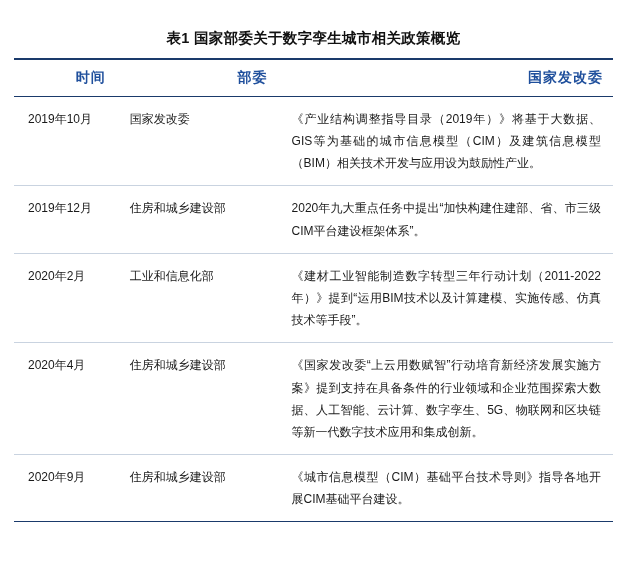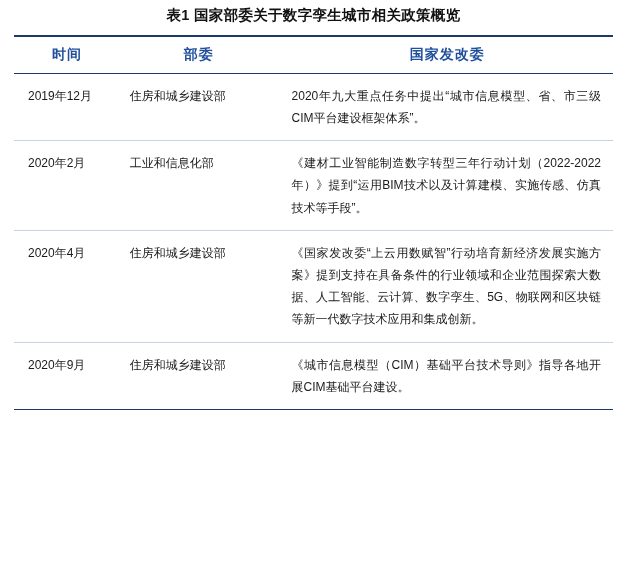--- a/index.html
+++ b/index.html
@@ -11,21 +11,21 @@
     width: 627px;
     height: 563px;
     font-family: "Liberation Sans", "DejaVu Sans", sans-serif;
     color: #1a1a1a;
     overflow: hidden;
   }
   .page {
     width: 627px;
     height: 505px;
     box-sizing: border-box;
-    padding: 4px 14px 0 14px;
+    padding: 27px 14px 0 14px;
     position: relative;
   }
   .table-caption {
     text-align: center;
     font-size: 14.5px;
     font-weight: bold;
     color: #111111;
     letter-spacing: 0.3px;
     margin: 2px 0 10px 0;
     line-height: 1.3;
@@ -38,21 +38,21 @@
   table.policy-table col.c-time { width: 17%; }
   table.policy-table col.c-dept { width: 27%; }
   table.policy-table col.c-measure { width: 56%; }
 
   table.policy-table thead th {
     border-top: 2px solid #1a3a6b;
     border-bottom: 1.5px solid #1a3a6b;
     color: #1f4f9c;
     font-size: 14px;
     font-weight: bold;
-    text-align: center;
+    text-align: right;
     padding: 9px 10px 9px 14px;
     letter-spacing: 1px;
   }
   table.policy-table tbody td {
     border-bottom: 1px solid #c9d3e0;
     font-size: 12px;
     line-height: 1.85;
     vertical-align: top;
     padding: 11px 12px 11px 14px;
     color: #1a1a1a;
@@ -83,28 +83,33 @@
     </colgroup>
     <thead>
       <tr>
         <th>时间</th>
         <th>部委</th>
         <th>国家发改委</th>
       </tr>
     </thead>
     <tbody>
       <tr>
+        <td class="cell-time">2019年10月</td>
+        <td class="cell-dept">国家发改委</td>
+        <td class="cell-measure">《产业结构调整指导目录（2019年）》将基于大数据、GIS等为基础的城市信息模型（CIM）及建筑信息模型（BIM）相关技术开发与应用设为鼓励性产业。</td>
+      </tr>
+      <tr>
         <td class="cell-time">2019年12月</td>
         <td class="cell-dept">住房和城乡建设部</td>
-        <td class="cell-measure">2020年九大重点任务中提出“城市信息模型、省、市三级CIM平台建设框架体系”。</td>
+        <td class="cell-measure">2020年九大重点任务中提出“加快构建住建部、省、市三级CIM平台建设框架体系”。</td>
       </tr>
       <tr>
         <td class="cell-time">2020年2月</td>
         <td class="cell-dept">工业和信息化部</td>
-        <td class="cell-measure">《建材工业智能制造数字转型三年行动计划（2022-2022年）》提到“运用BIM技术以及计算建模、实施传感、仿真技术等手段”。</td>
+        <td class="cell-measure">《建材工业智能制造数字转型三年行动计划（2011-2022年）》提到“运用BIM技术以及计算建模、实施传感、仿真技术等手段”。</td>
       </tr>
       <tr>
         <td class="cell-time">2020年4月</td>
         <td class="cell-dept">住房和城乡建设部</td>
         <td class="cell-measure">《国家发改委“上云用数赋智”行动培育新经济发展实施方案》提到支持在具备条件的行业领域和企业范围探索大数据、人工智能、云计算、数字孪生、5G、物联网和区块链等新一代数字技术应用和集成创新。</td>
       </tr>
       <tr>
         <td class="cell-time">2020年9月</td>
         <td class="cell-dept">住房和城乡建设部</td>
         <td class="cell-measure">《城市信息模型（CIM）基础平台技术导则》指导各地开展CIM基础平台建设。</td>

